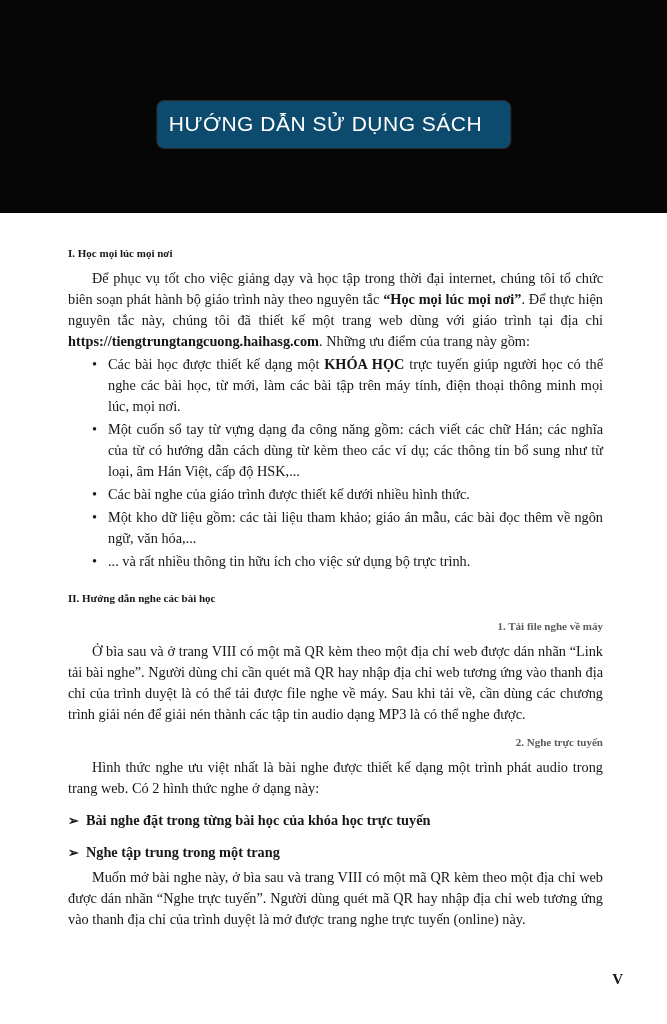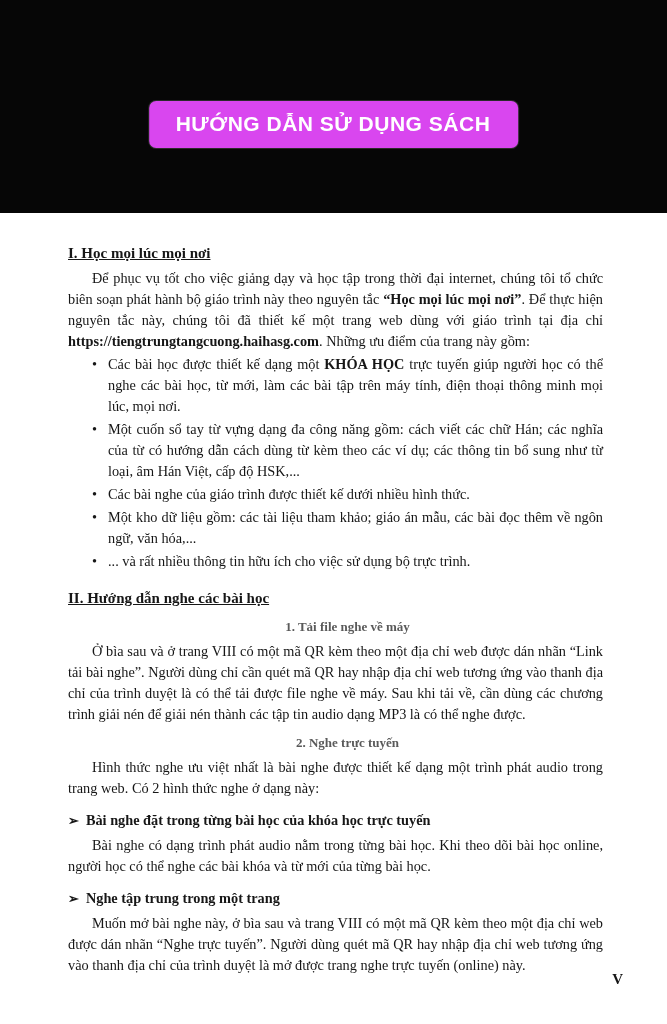--- a/index.html
+++ b/index.html
@@ -14,66 +14,65 @@
   }
   .top-band {
     position:relative;
     width:100%; height:213px;
     background:#060606;
   }
   .title-box {
     position:absolute;
     left:50%; top:101px;
     transform:translateX(-50%);
-    background:#d946ef;
+    background:#0c4a6e;
     color:#ffffff;
     font-family:"Liberation Sans", sans-serif;
-    font-weight:bold;
+    font-weight:normal;
     font-size:21px;
     letter-spacing:0.5px;
-    padding:11px 28px 12px 27px;
+    padding:11px 28px 12px 12px;
     border-radius:7px;
     white-space:nowrap;
     box-shadow:0 0 0 1px #2a2a2a;
   }
   .content {
     padding:30px 64px 0 68px;
     font-size:14.3px;
     line-height:21px;
     text-align:justify;
   }
   .sec-heading {
     font-weight:bold;
-    font-size:15px;
+    font-size:11px;
     margin:0 0 4px 0;
     text-align:left;
-    text-decoration:underline;
   }
   .p { margin:0 0 2px 0; text-indent:24px; }
   .b { font-weight:bold; }
   .bullets {
     list-style:none;
     margin:2px 0 4px 0;
     padding:0 0 0 24px;
   }
   .bullets li {
     display:flex;
     margin:0 0 2px 0;
   }
   .bullets .marker {
     flex:0 0 16px;
     text-align:left;
   }
   .bullets .li-text { flex:1; text-align:justify; }
   .subhead {
     font-weight:bold;
     color:#5a5a5a;
-    font-size:13px;
+    font-size:11px;
     margin:7px 0 4px 24px;
-    text-align:center;
+    text-align:right;
   }
   .arrow-head {
     font-weight:bold;
     margin:11px 0 4px 0;
     text-align:left;
   }
   .arrow-head .arrow {
     display:inline-block;
     margin-right:7px;
     font-size:13px;
@@ -126,21 +125,20 @@
     <p class="sec-heading" style="margin-top:16px;">II. Hướng dẫn nghe các bài học</p>
 
 
     <p class="subhead">1. Tải file nghe về máy</p>
     <p class="p">Ở bìa sau và ở trang VIII có một mã QR kèm theo một địa chỉ web được dán nhãn “Link tải bài nghe”. Người dùng chỉ cần quét mã QR hay nhập địa chỉ web tương ứng vào thanh địa chỉ của trình duyệt là có thể tải được file nghe về máy. Sau khi tải về, cần dùng các chương trình giải nén để giải nén thành các tập tin audio dạng MP3 là có thể nghe được.</p>
 
     <p class="subhead">2. Nghe trực tuyến</p>
     <p class="p">Hình thức nghe ưu việt nhất là bài nghe được thiết kế dạng một trình phát audio trong trang web. Có 2 hình thức nghe ở dạng này:</p>
 
     <p class="arrow-head"><span class="arrow">➢</span><span>Bài nghe đặt trong từng bài học của khóa học trực tuyến</span></p>
-    <p class="p">Bài nghe có dạng trình phát audio nằm trong từng bài học. Khi theo dõi bài học online, người học có thể nghe các bài khóa và từ mới của từng bài học.</p>
 
     <p class="arrow-head"><span class="arrow">➢</span><span>Nghe tập trung trong một trang</span></p>
     <p class="p">Muốn mở bài nghe này, ở bìa sau và trang VIII có một mã QR kèm theo một địa chỉ web được dán nhãn “Nghe trực tuyến”. Người dùng quét mã QR hay nhập địa chỉ web tương ứng vào thanh địa chỉ của trình duyệt là mở được trang nghe trực tuyến (online) này.</p>
 
   </div>
 
   <div class="page-number">V</div>
 
 </div>
 

